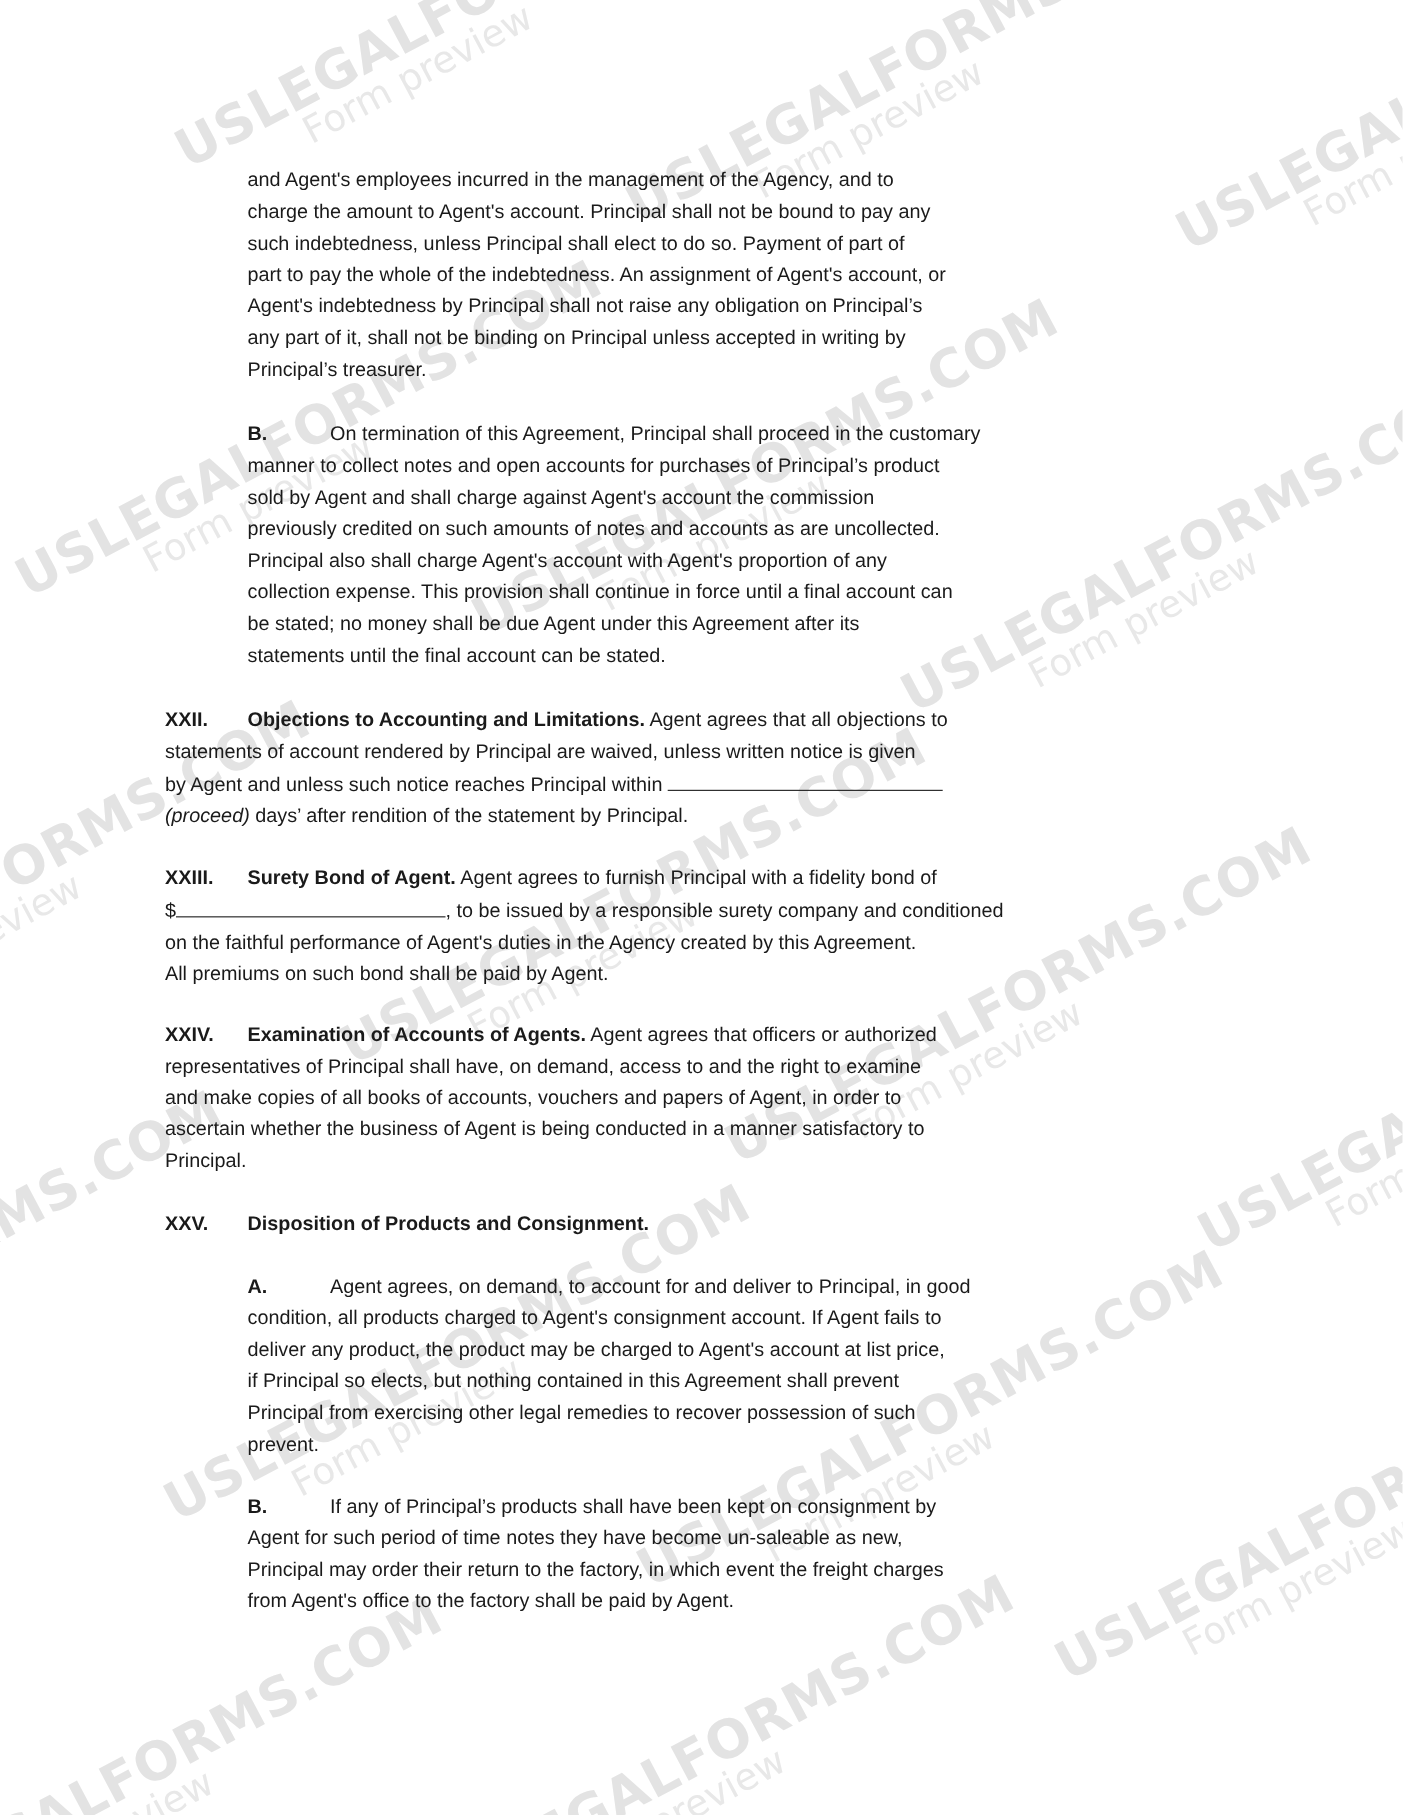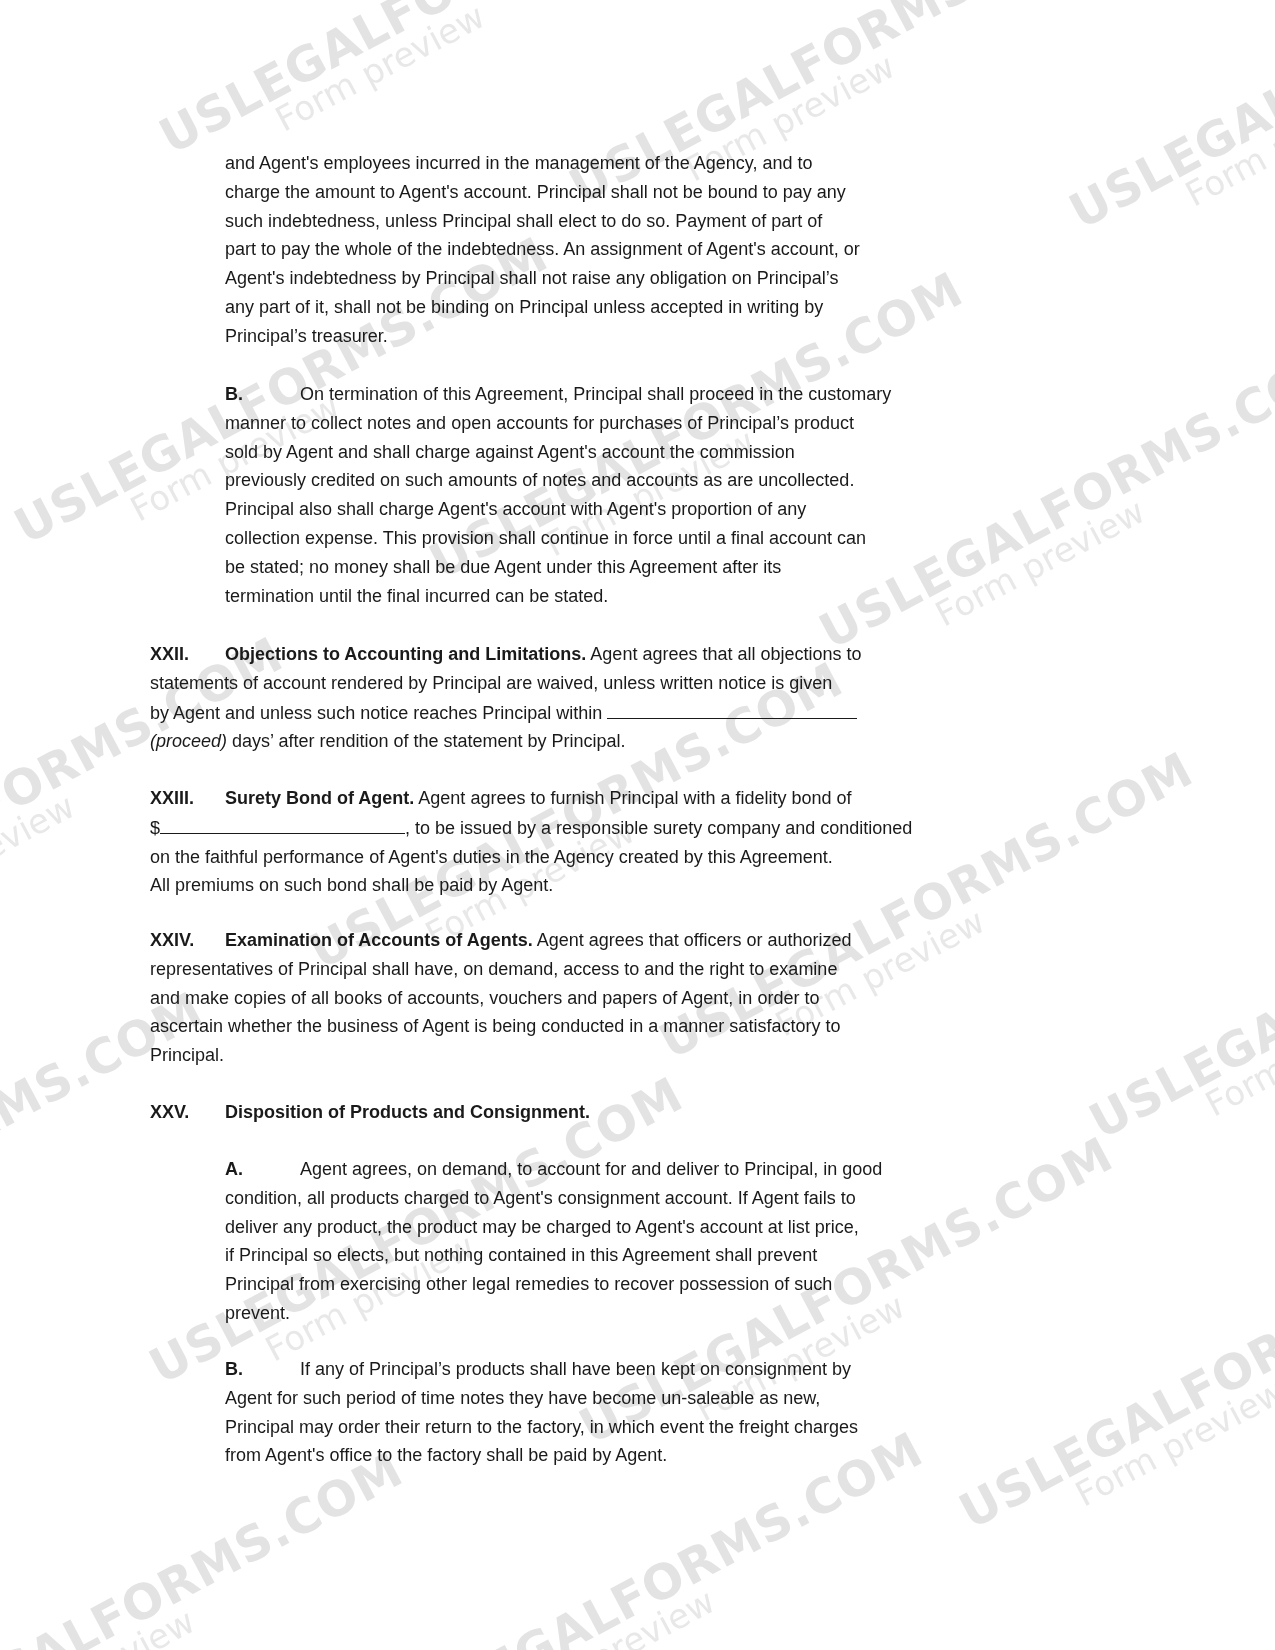--- a/index.html
+++ b/index.html
@@ -104,21 +104,21 @@
   </div>
 
   <div class="para ind" style="top:380px;">
     <span class="line"><span class="lbl">B.</span><span>On termination of this Agreement, Principal shall proceed in the customary</span></span>
     <span class="line">manner to collect notes and open accounts for purchases of Principal’s product</span>
     <span class="line">sold by Agent and shall charge against Agent's account the commission</span>
     <span class="line">previously credited on such amounts of notes and accounts as are uncollected.</span>
     <span class="line">Principal also shall charge Agent's account with Agent's proportion of any</span>
     <span class="line">collection expense. This provision shall continue in force until a final account can</span>
     <span class="line">be stated; no money shall be due Agent under this Agreement after its</span>
-    <span class="line">termination until the final incurred can be stated.</span>
+    <span class="line">statements until the final account can be stated.</span>
   </div>
 
   <div class="para sec" style="top:640px;">
     <span class="line"><span class="secnum">XXII.</span><span class="b">Objections to Accounting and Limitations.</span><span> Agent agrees that all objections to</span></span>
     <span class="line">statements of account rendered by Principal are waived, unless written notice is given</span>
     <span class="line"><span>by Agent and unless such notice reaches Principal within </span><span class="blank" style="width:250px;"></span></span>
     <span class="line"><i>(proceed)</i><span> days’ after rendition of the statement by Principal.</span></span>
   </div>
 
   <div class="para sec" style="top:784px;">

